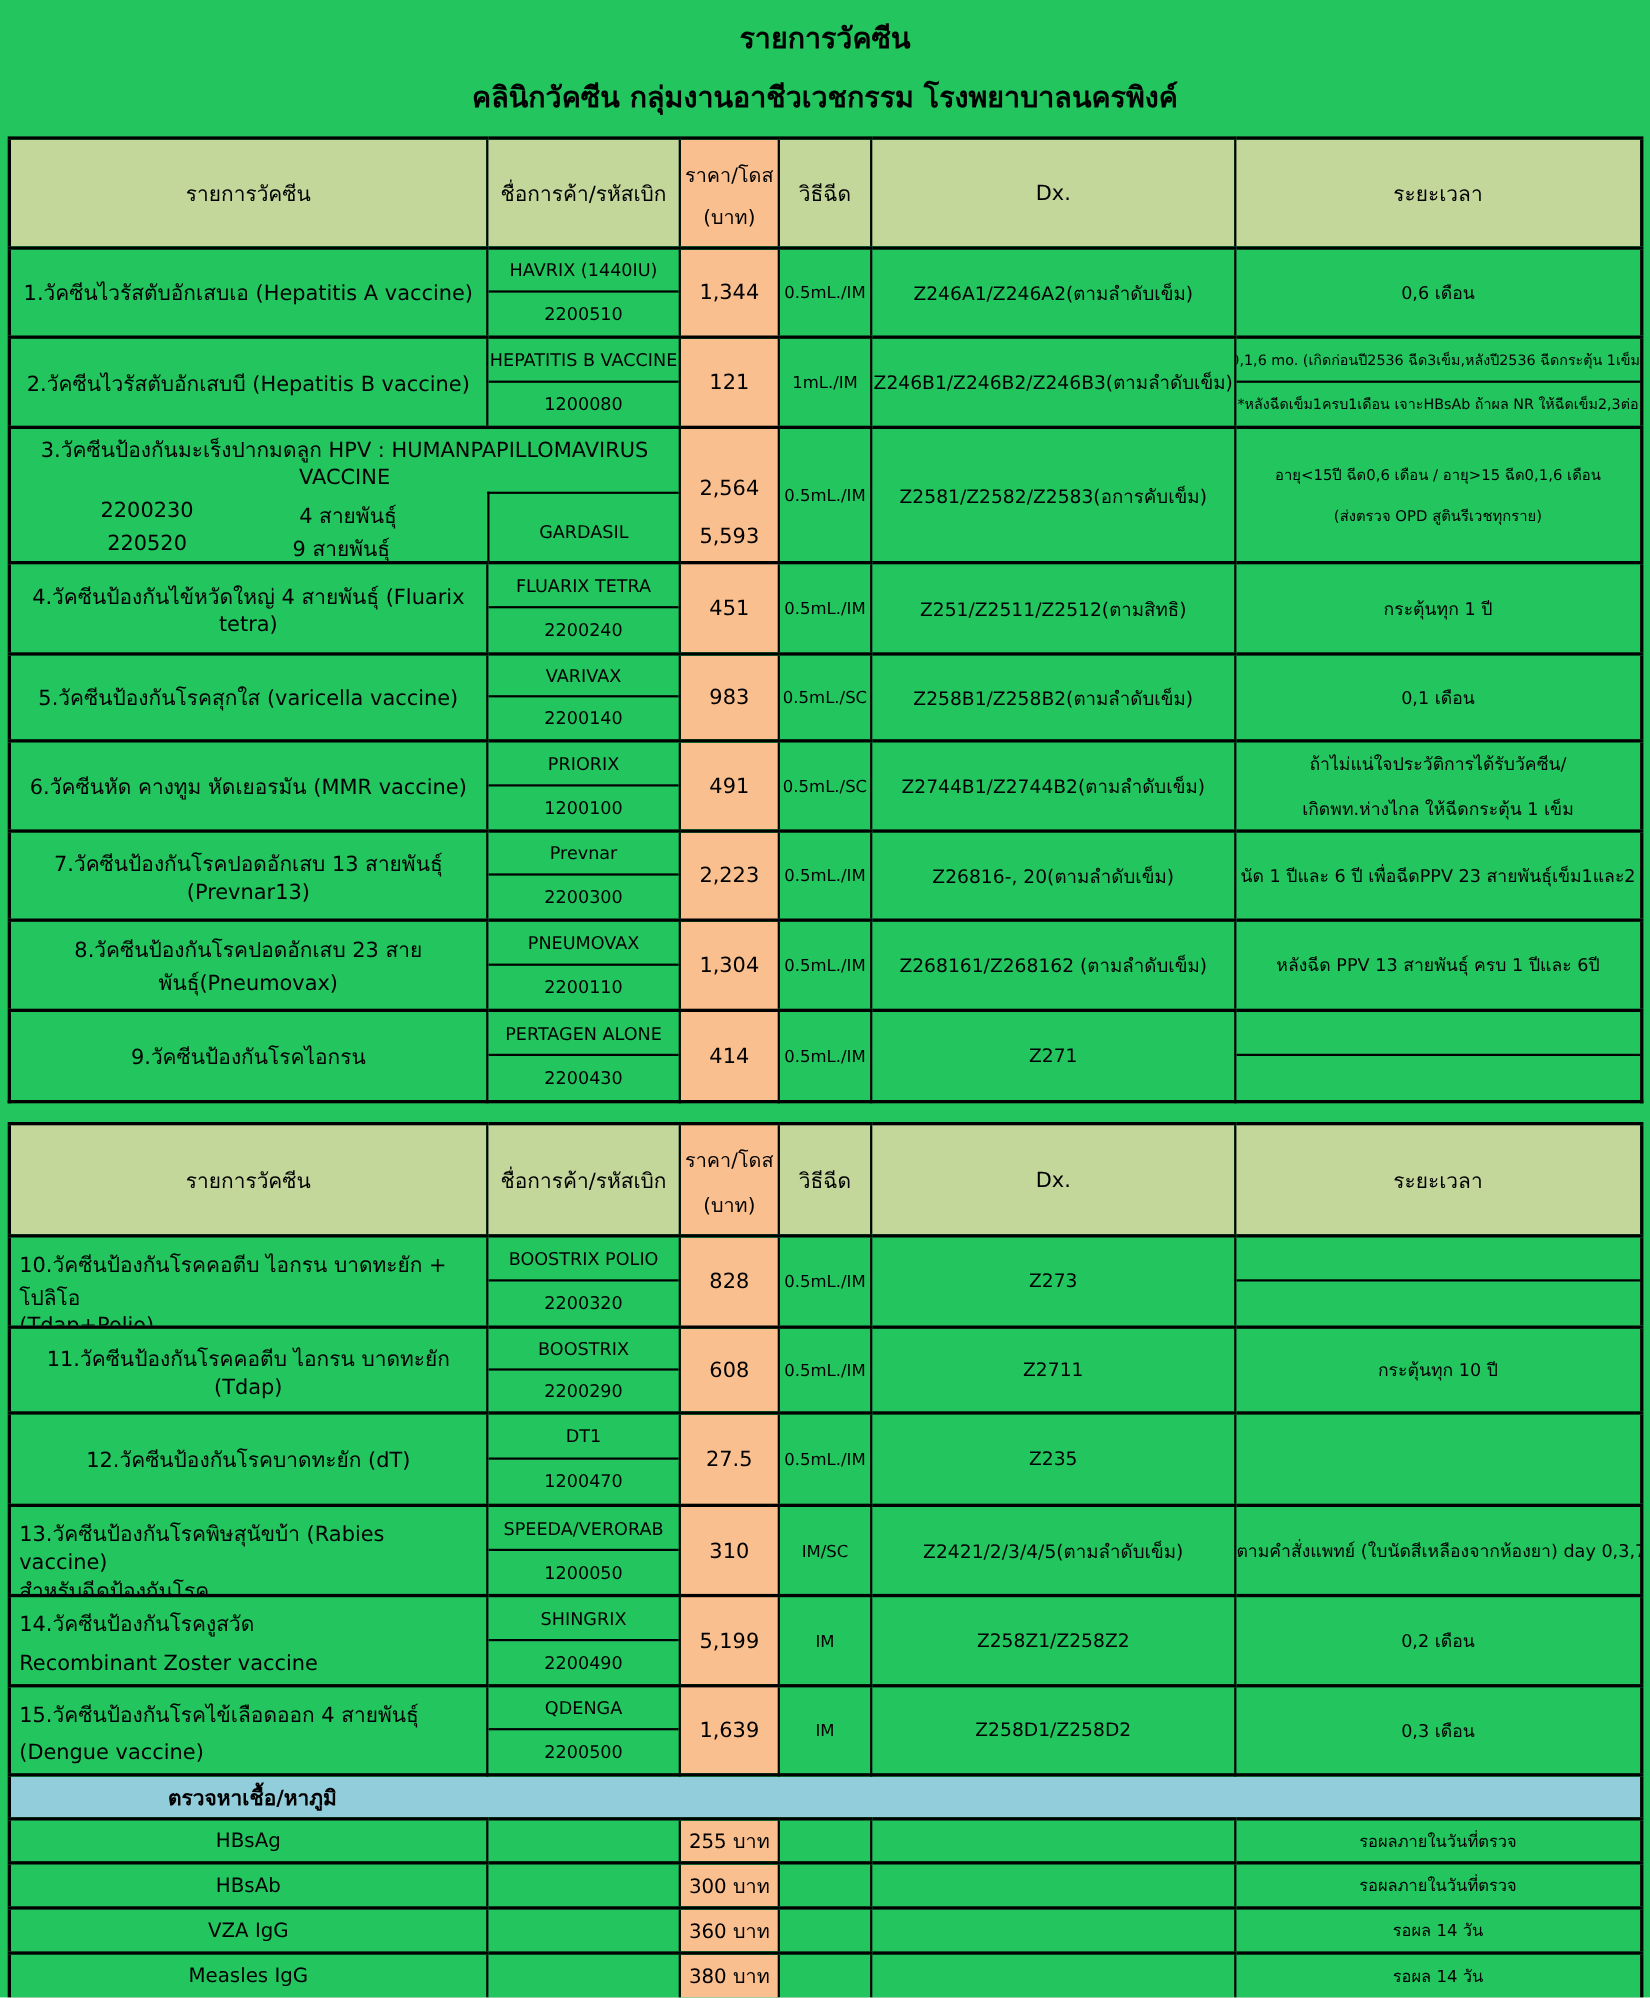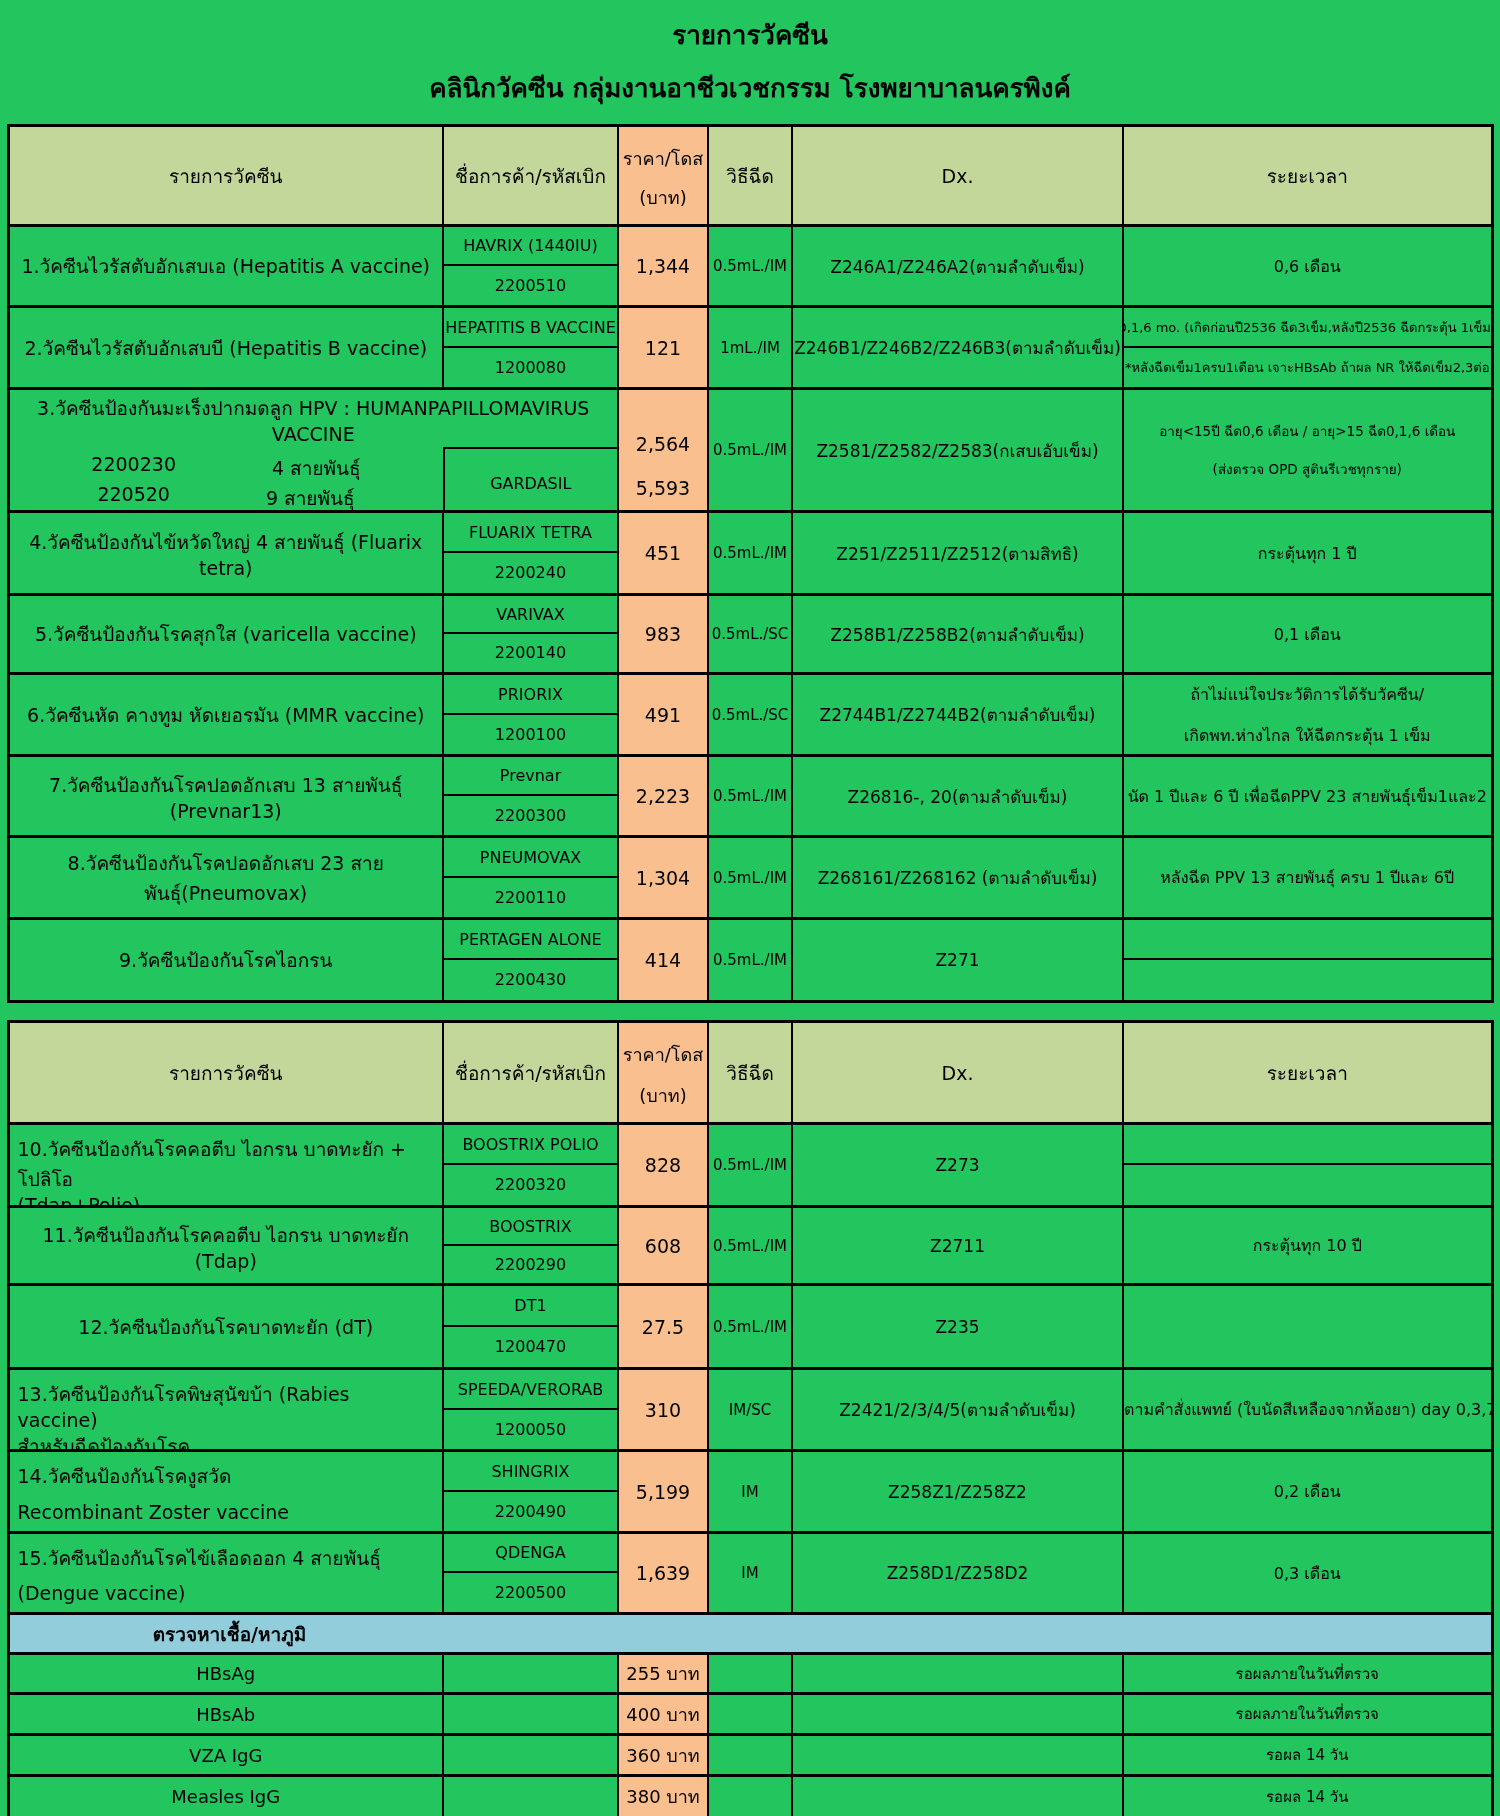--- a/index.html
+++ b/index.html
@@ -149,21 +149,21 @@
           </div>
         </div>
       </td>
       <td class="c-price">
         <div class="price2" style="height:119px">
           <div>2,564</div>
           <div>5,593</div>
         </div>
       </td>
       <td class="c-method">0.5mL./IM</td>
-      <td class="c-dx">Z2581/Z2582/Z2583(กเสบเอับเข็ม)</td>
+      <td class="c-dx">Z2581/Z2582/Z2583(อการคับเข็ม)</td>
       <td class="c-dur">
         <div class="dur2">
           <div class="dur-small">อายุ&lt;15ปี ฉีด0,6 เดือน / อายุ&gt;15 ฉีด0,1,6 เดือน</div>
           <div class="dur-small">(ส่งตรวจ OPD สูตินรีเวชทุกราย)</div>
         </div>
       </td>
     </tr>
 
     <tr class="main" style="height:83px">
       <td class="c-name">4.วัคซีนป้องกันไข้หวัดใหญ่ 4 สายพันธุ์ (Fluarix tetra)</td>
@@ -406,21 +406,21 @@
       <td></td>
       <td class="lab-price">255 บาท</td>
       <td></td>
       <td></td>
       <td class="lab-dur">รอผลภายในวันที่ตรวจ</td>
     </tr>
 
     <tr class="main" style="height:41px">
       <td class="lab-name">HBsAb</td>
       <td></td>
-      <td class="lab-price">400 บาท</td>
+      <td class="lab-price">300 บาท</td>
       <td></td>
       <td></td>
       <td class="lab-dur">รอผลภายในวันที่ตรวจ</td>
     </tr>
 
     <tr class="main" style="height:41px">
       <td class="lab-name">VZA IgG</td>
       <td></td>
       <td class="lab-price">360 บาท</td>
       <td></td>

